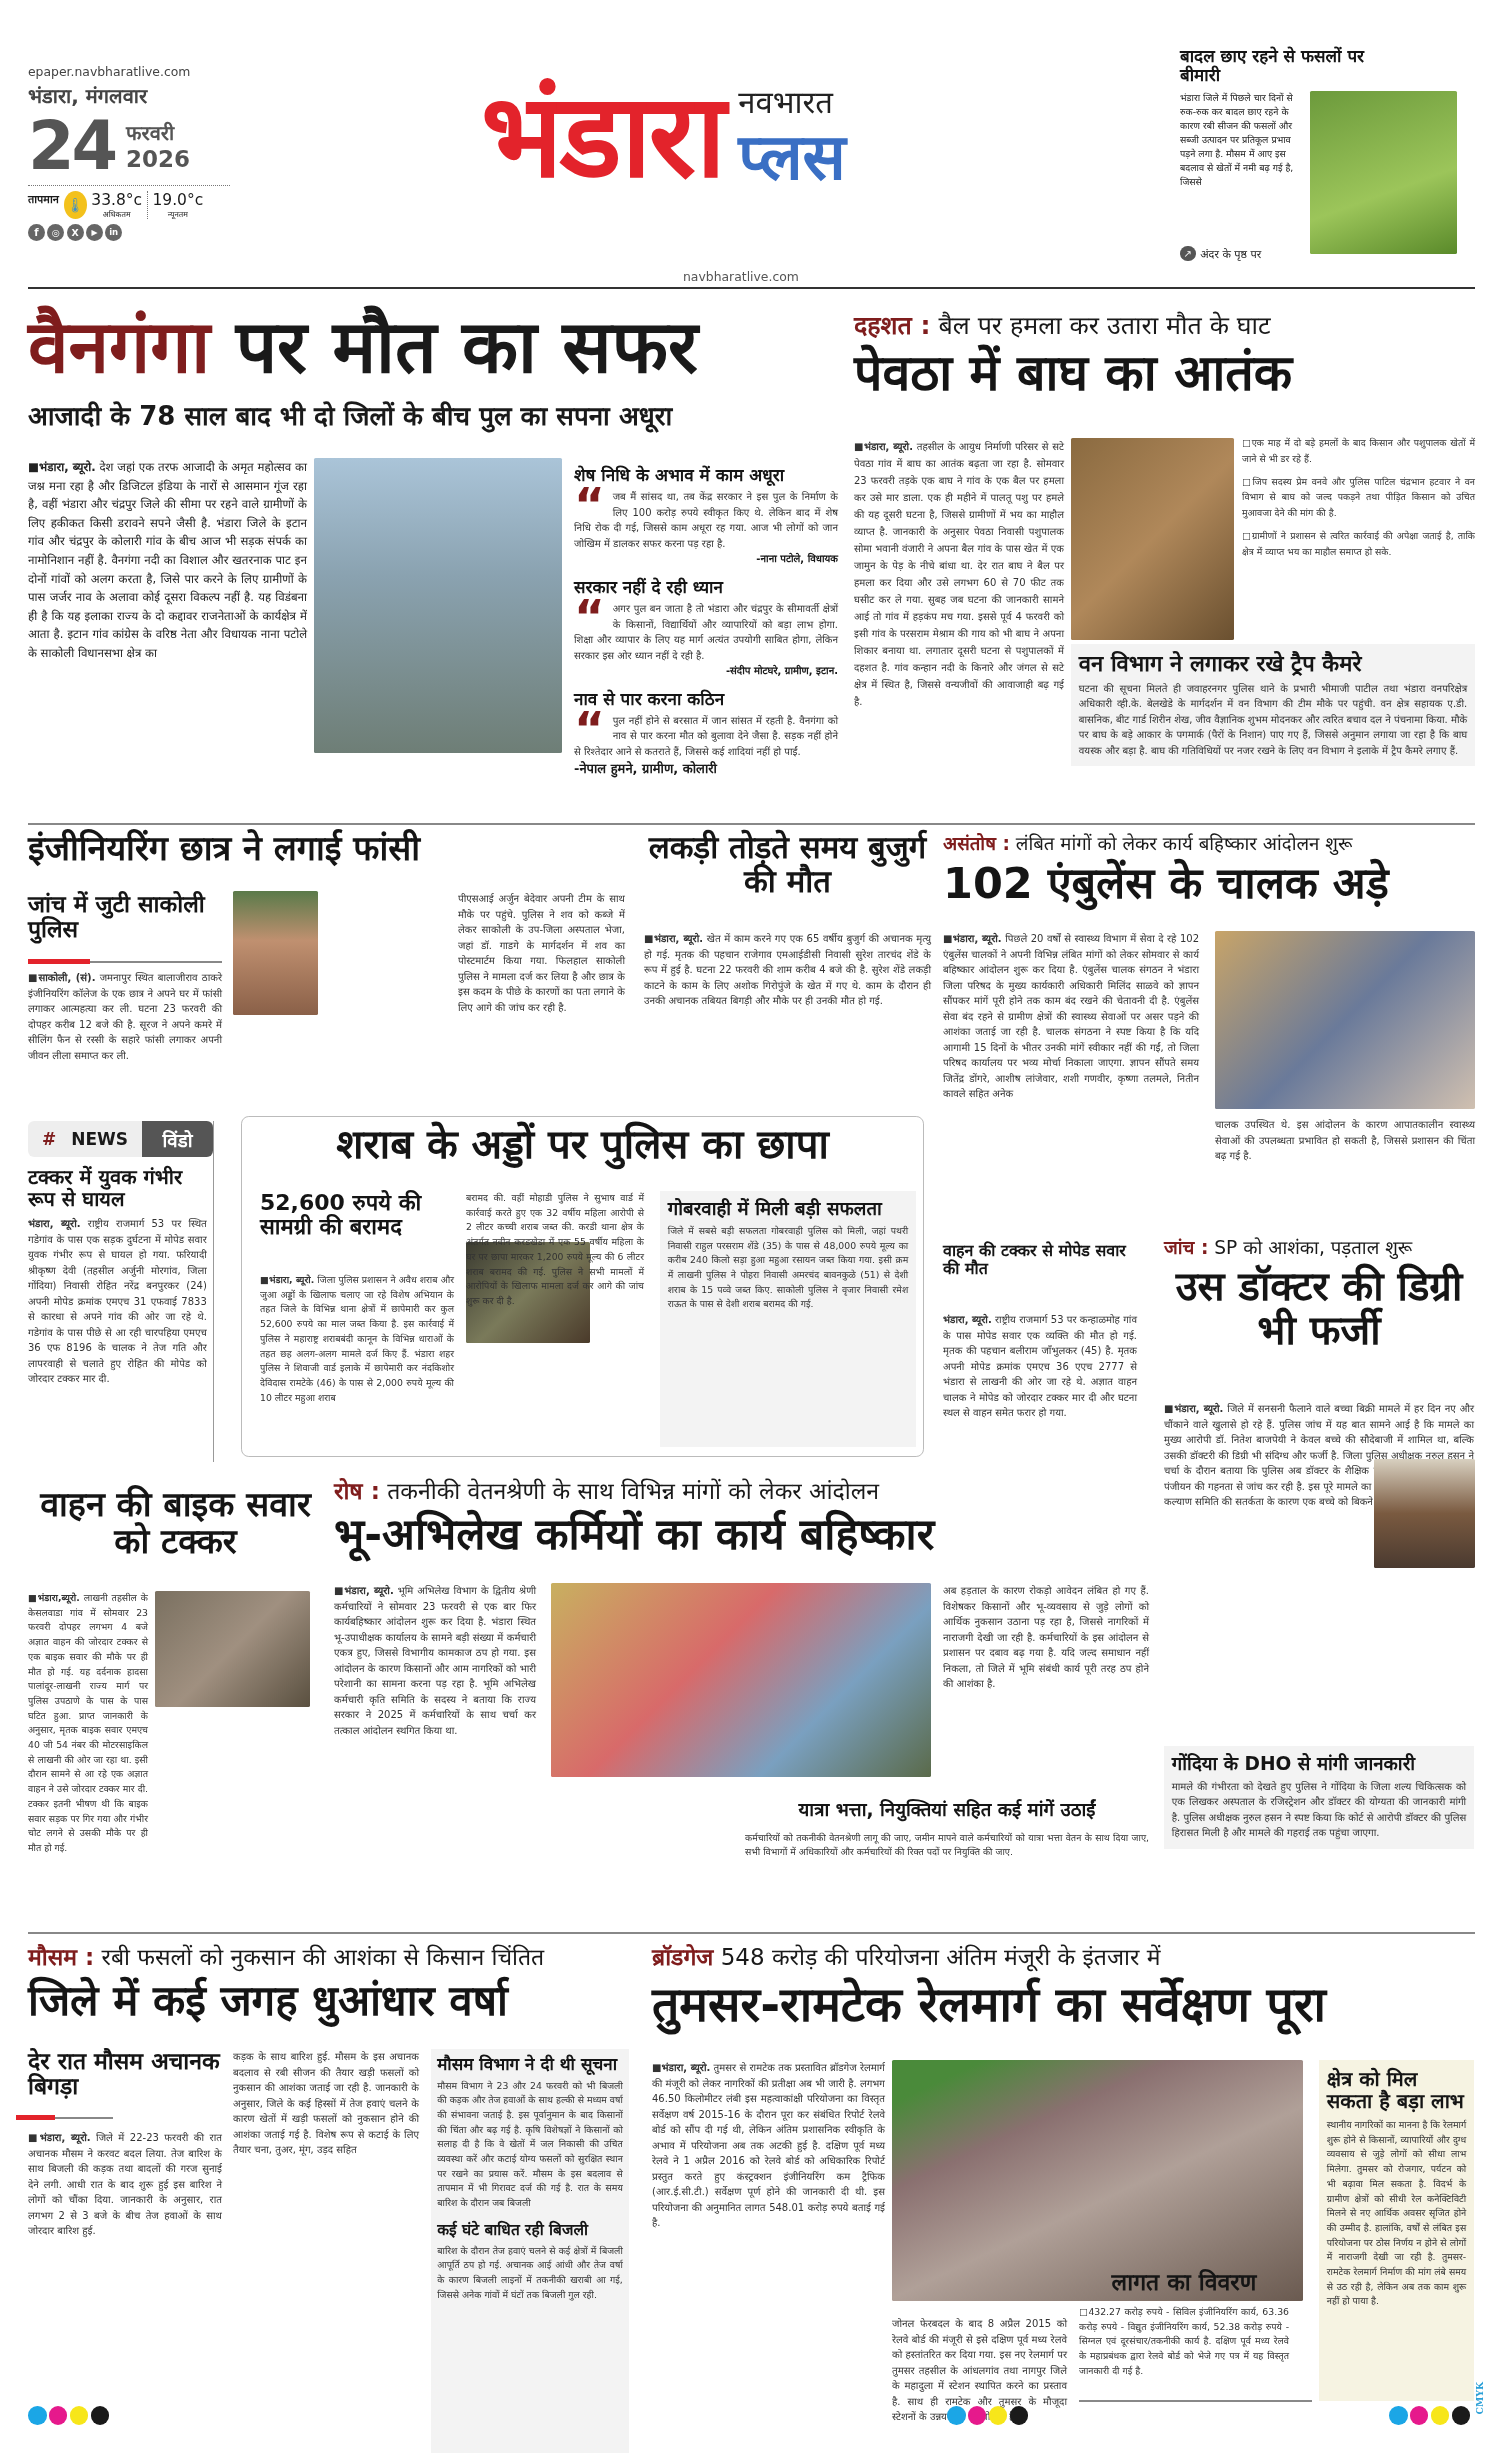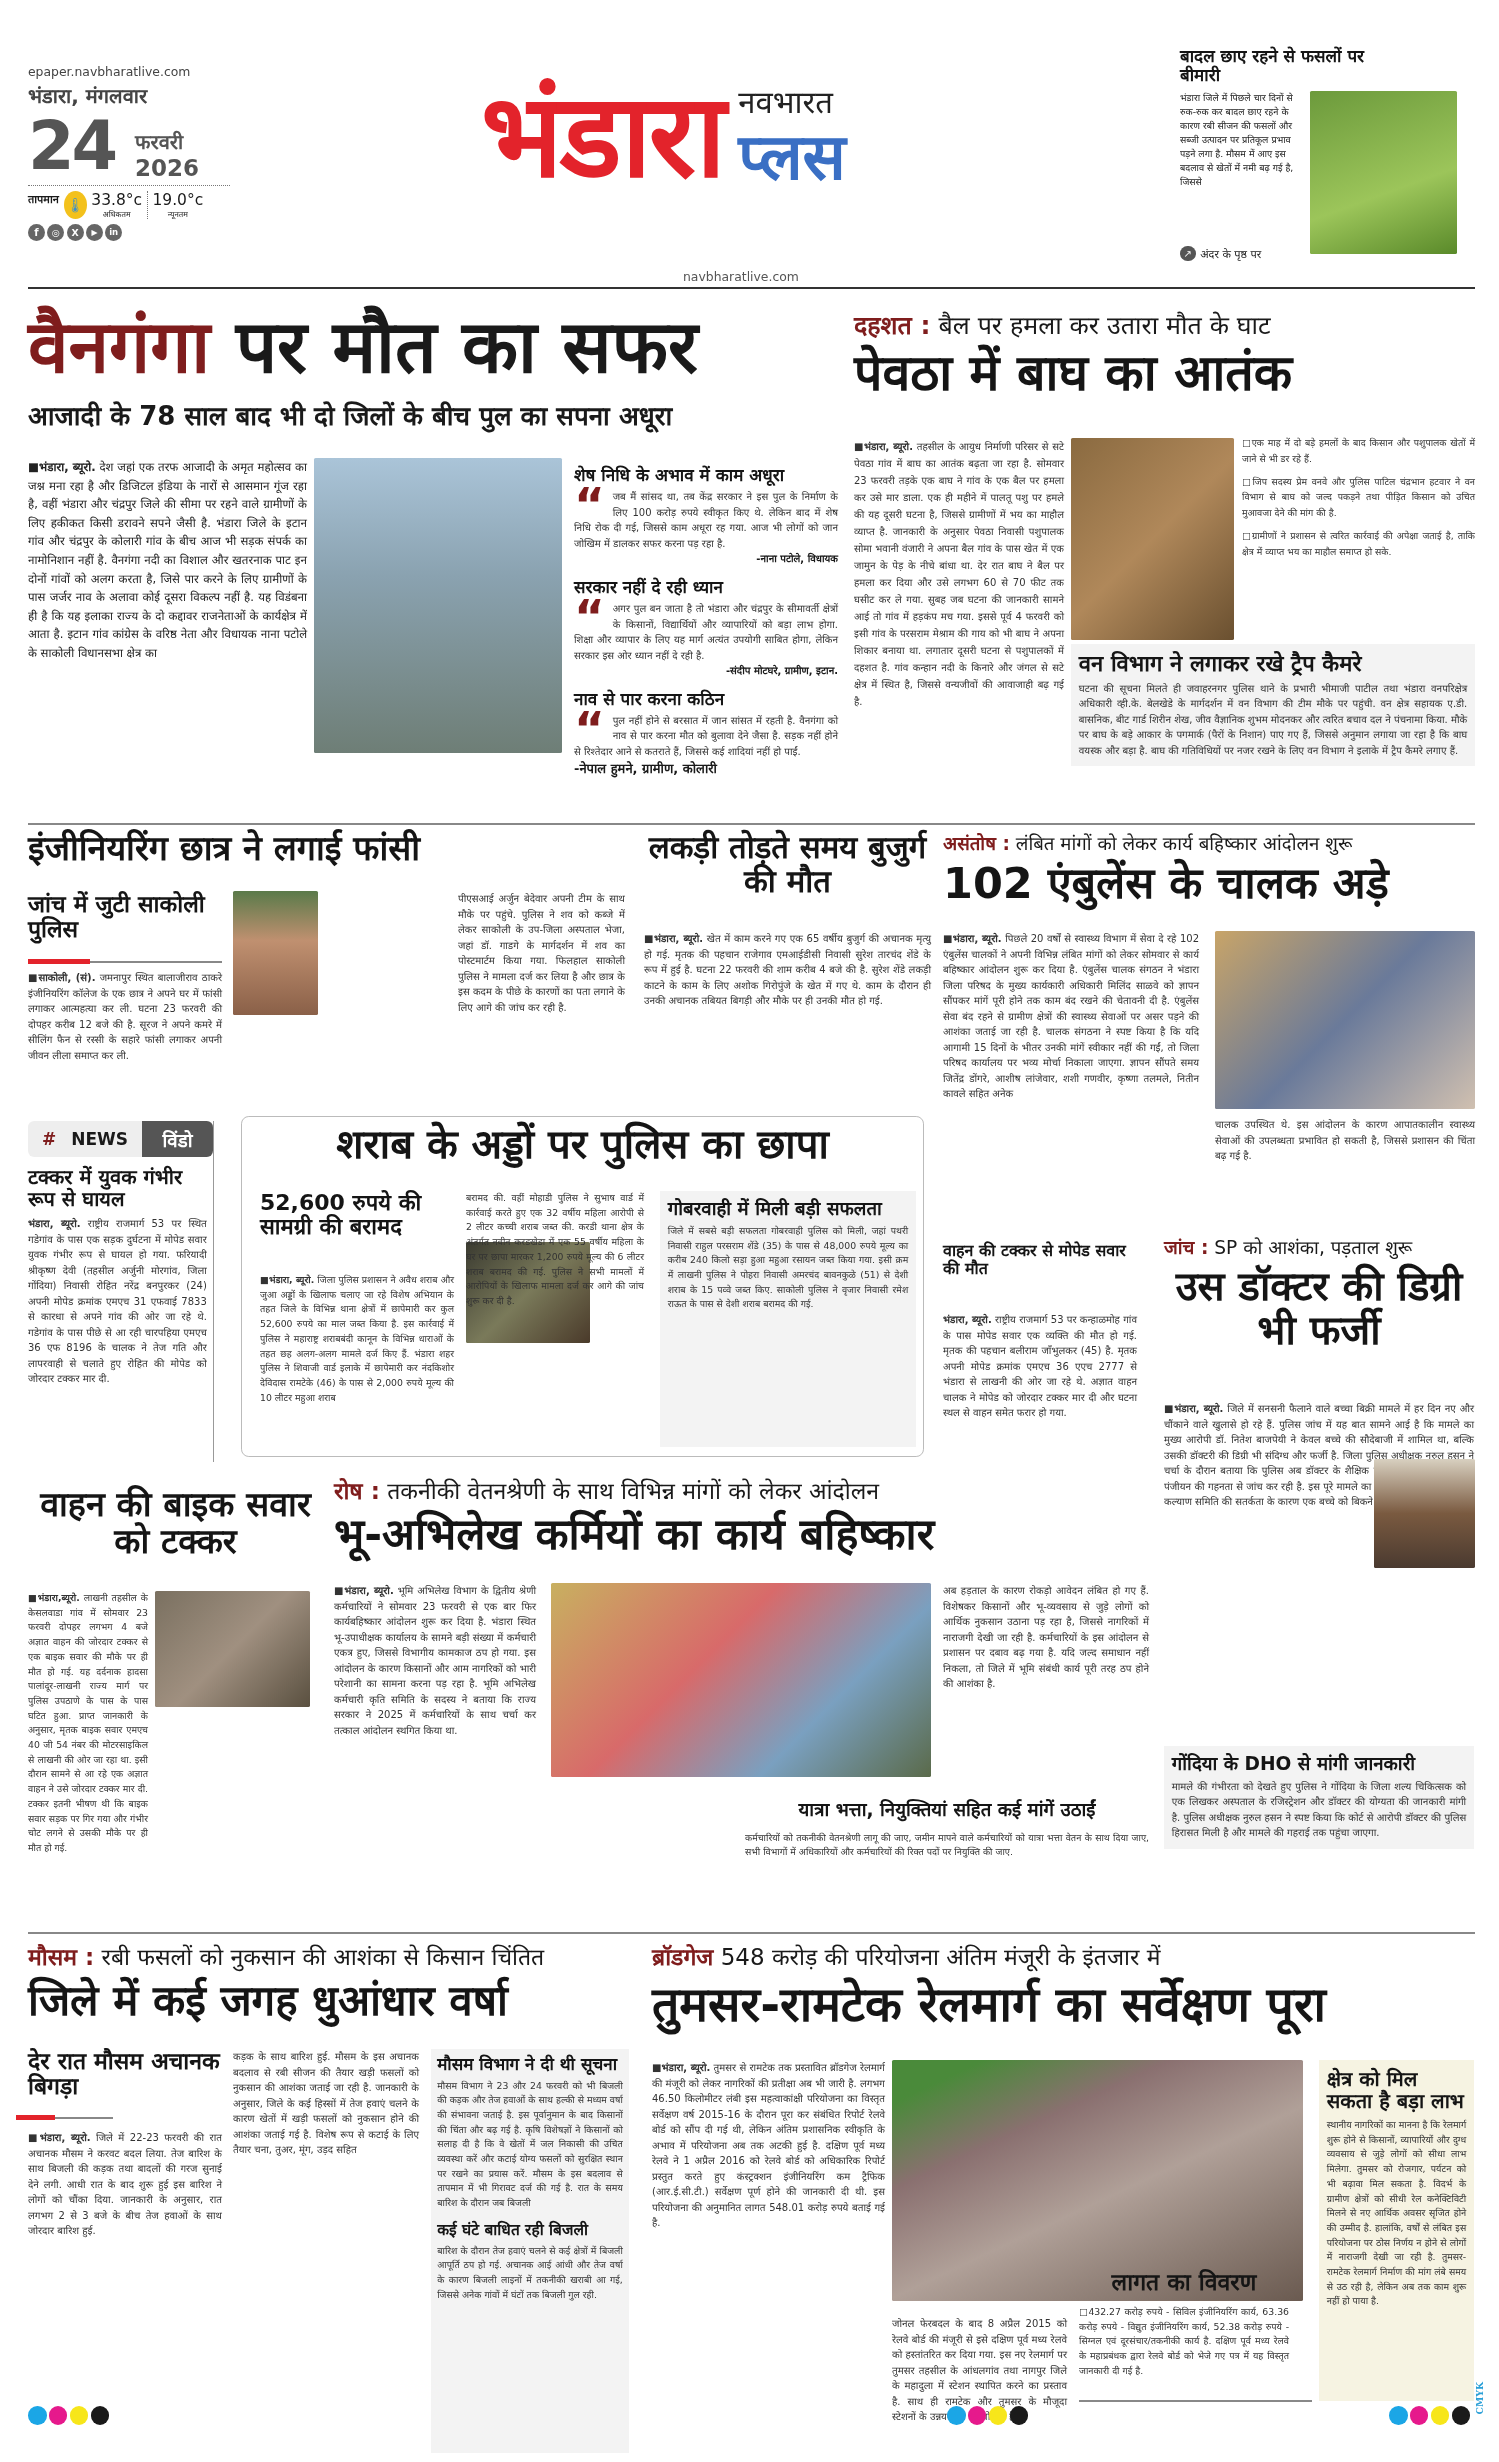--- a/index.html
+++ b/index.html
@@ -17,23 +17,23 @@
 .quote-mark{font-size:47px;line-height:31px;font-weight:bold;float:left;margin-right:7.8px}
 .bullet::before{content:"\25A0 ";}
 .sq::before{content:"\25A1 ";font-weight:bold}
 </style>
 </head>
 <body>
 
 <div class="abs" style="left:28px;top:64px;width:202px">
   <div style="font-size:12.4px;color:#444">epaper.navbharatlive.com</div>
   <div style="font-size:20px;font-weight:bold;color:#444;margin-top:3.1px">भंडारा, मंगलवार</div>
-  <div style="display:flex;align-items:flex-end;margin-top:1.6px">
+  <div style="display:flex;align-items:center;margin-top:1.6px">
     <span style="font-size:67px;font-weight:bold;color:#555;line-height:70px;letter-spacing:-3.1px">24</span>
-    <div style="margin-left:20px">
+    <div style="margin-left:11px">
       <div style="font-size:20px;font-weight:bold;color:#555">फरवरी</div>
       <div style="font-size:23px;font-weight:bold;color:#555">2026</div>
     </div>
   </div>
   <div style="border-top:1.6px dotted #777;margin-top:4.7px;padding-top:4.7px;display:flex;align-items:flex-start;gap:4.7px">
     <span style="font-size:11px;font-weight:bold">तापमान</span>
     <span style="width:23px;height:28px;border-radius:50%;background:#f3c11c;display:inline-block;text-align:center;line-height:28px;font-size:14px;color:#3a8fd0">🌡</span>
     <div style="text-align:center">
         <div style="font-size:15.5px">33.8°c</div>
         <div style="font-size:7.8px">अधिकतम</div>

